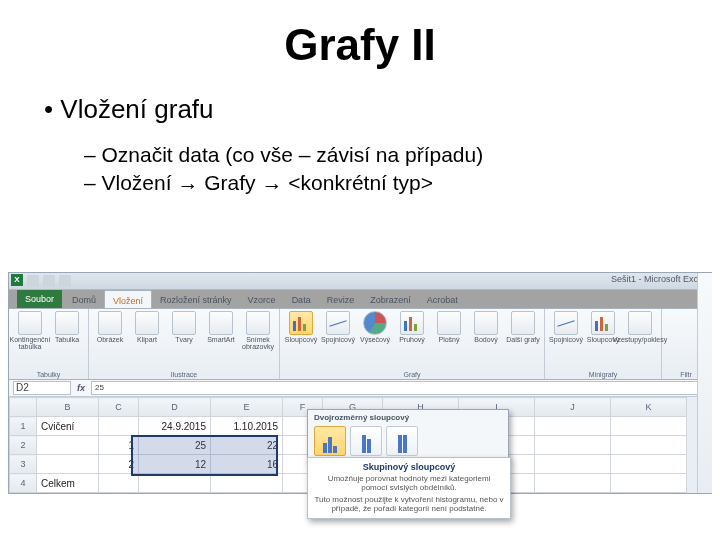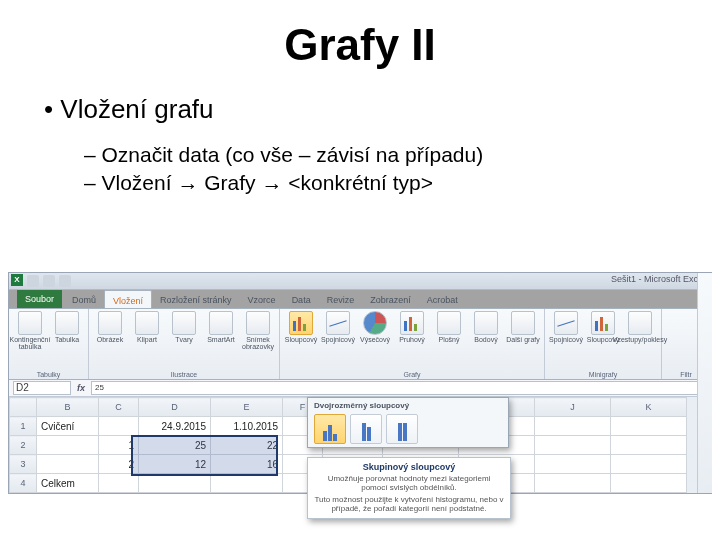--- a/index.html
+++ b/index.html
@@ -124,21 +124,21 @@
     text-align:center; color:#5a647a;
   }
   th.rowhdr{ width:18px; text-align:center; }
   .text-left{ text-align:left !important; }
   th.col-active{ background:linear-gradient(#ffe9a8,#ffd46e); border:1px solid #e0a838; }
   .sel {
     position:absolute; border:2px solid #1f3a6a;
     background:rgba(80,110,170,0.25);
   }
   .dropdown{
-    position:absolute; top:0px; left:298px;
+    position:absolute; top:12px; left:298px;
     background:#f4f7fa; border:1px solid #9aa6b6;
     box-shadow:2px 3px 6px rgba(0,0,0,0.35);
     width:200px;
   }
   .dd-section-title{
     font-size:8px; color:#4a5360; padding:3px 6px 1px 6px; font-weight:bold;
   }
   .dd-row{ display:flex; gap:4px; padding:3px 6px; }
   .dd-opt{
     width:30px; height:26px; border:1px solid #c3ccd6;

